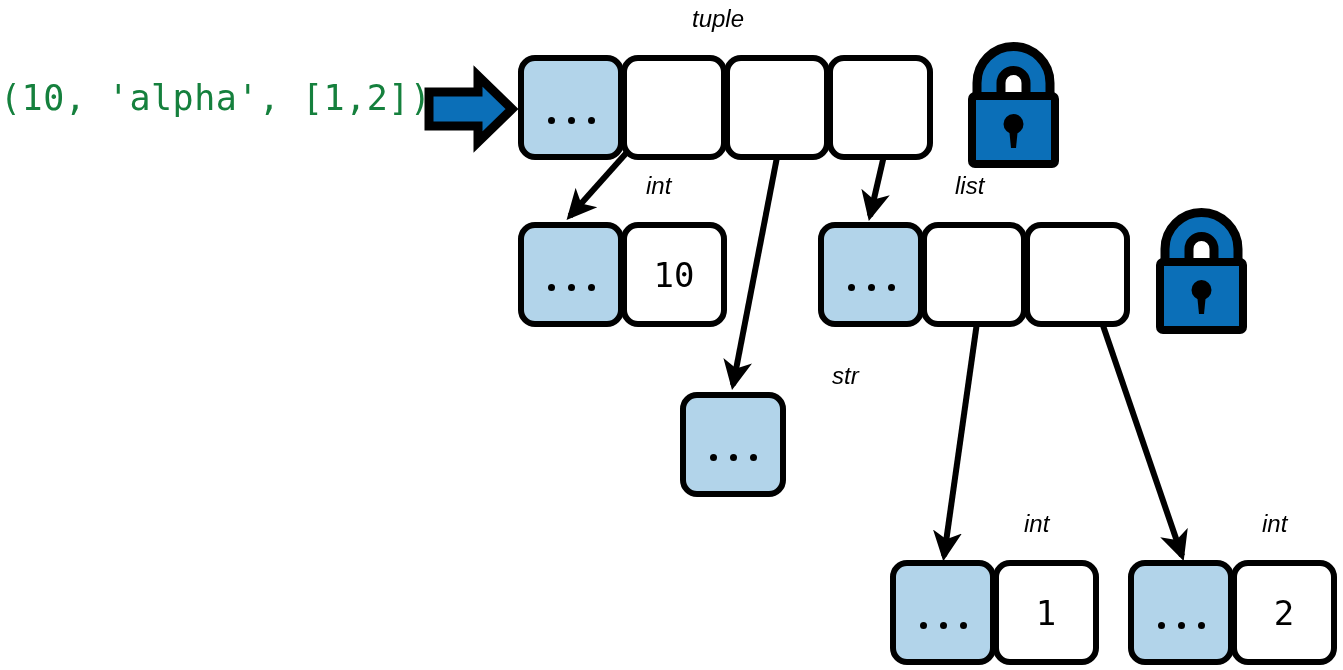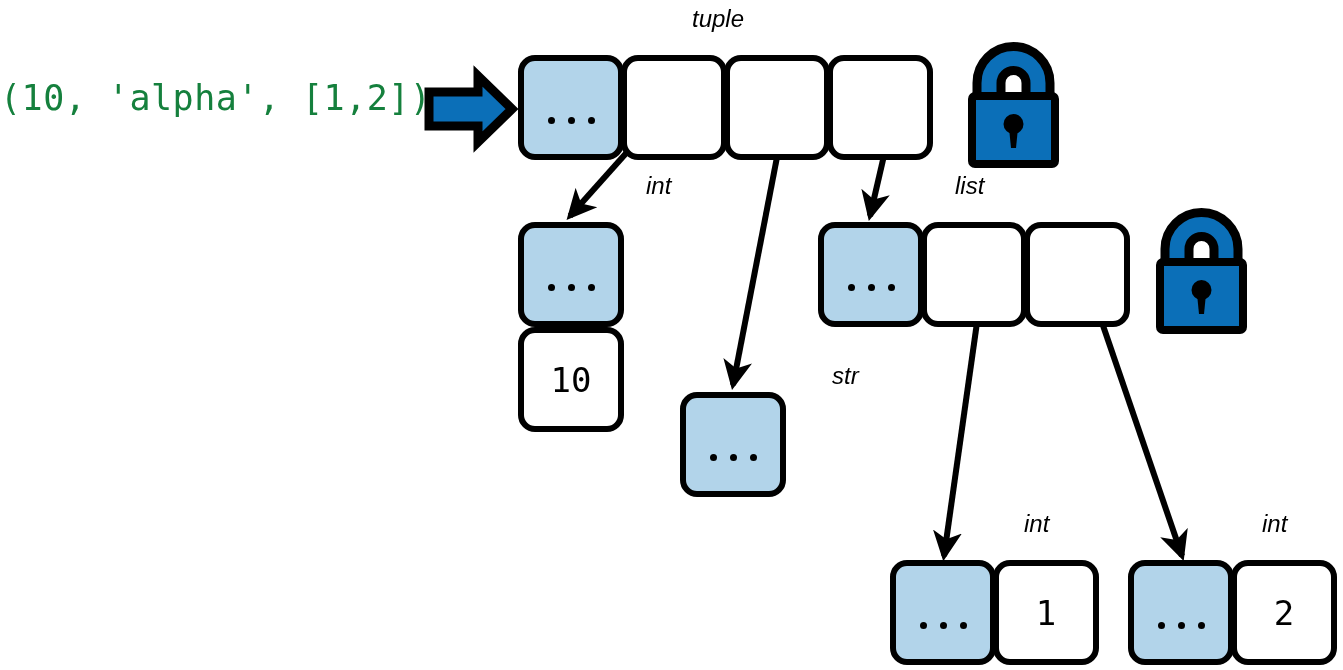--- a/index.html
+++ b/index.html
@@ -148,21 +148,21 @@
           <i></i>
           <i></i>
         </span>
     </div>
     <div class="cell"></div>
     <div class="cell"></div>
     <div class="cell"></div>
   </div>
 
   <div class="typelabel" style="left:646px; top:172px;">int</div>
-  <div class="obj" style="left:518px; top:222px;flex-direction:column;">
+  <div class="obj" style="left:518px; top:222px;">
     <div class="cell refcell">
       <span class="dots">
           <i></i>
           <i></i>
           <i></i>
         </span>
     </div>
     <div class="cell">10</div>
   </div>
 

